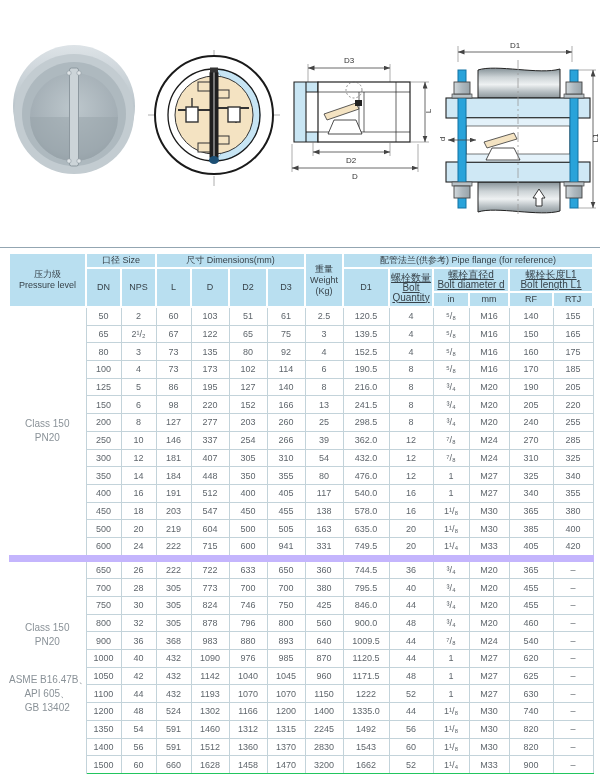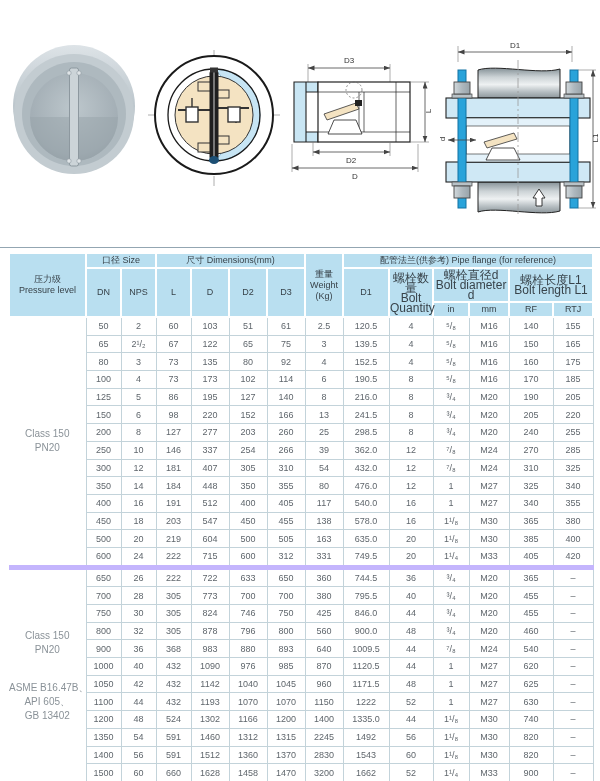--- a/index.html
+++ b/index.html
@@ -9,27 +9,27 @@
   .panel{position:absolute;}
   #panel-photo{left:6px;top:40px;}
   #panel-front{left:148px;top:48px;}
   #panel-section{left:284px;top:38px;}
   #panel-mounted{left:436px;top:22px;}
   .top-rule{position:absolute;left:0;top:247px;width:600px;height:1px;background:#93a6b2;}
 
   table{position:absolute;left:8px;top:252px;width:584px;border-collapse:collapse;table-layout:fixed;}
   thead th{background:#b9dff0;border:2px solid #ffffff;color:#38434a;font-weight:normal;
            font-size:9px;line-height:11px;padding:1px 0;text-align:center;vertical-align:middle;margin-top:20px;}
-  thead .sub{font-size:12px;line-height:10px;}
+  thead .sub{font-size:10px;line-height:10px;text-decoration:underline;}
   tbody td{border:1px solid #c3d3da;color:#5f666c;font-size:9px;text-align:center;
            height:16.7px;padding:0;white-space:nowrap;}
   td.group-label{border-left:none;border-bottom:none;background:#fff;color:#8a9298;
                  font-size:10px;line-height:14px;vertical-align:middle;}
   td.group-label .gap{height:24px;}
-  tr.group-start td{border-top:5px solid #c4b5fd;}
+  tr.group-start td{border-top:7px solid #c4b5fd;}
   tbody tr:last-child td{border-bottom:1px solid #22c55e;}
   svg text{font-family:"Liberation Sans","DejaVu Sans",sans-serif;}
 </style>
 </head>
 <body>
 
 <svg width="0" height="0" style="position:absolute">
   <defs>
     <marker id="arr" orient="auto-start-reverse" markerWidth="8" markerHeight="8" refX="6.5" refY="2.5" markerUnits="userSpaceOnUse">
       <path d="M0,0 L6.5,2.5 L0,5 Z" fill="#444"></path>
@@ -435,21 +435,21 @@
         <td>M30</td>
         <td>385</td>
         <td>400</td>
       </tr>
       <tr>
         <td>600</td>
         <td>24</td>
         <td>222</td>
         <td>715</td>
         <td>600</td>
-        <td>312</td>
+        <td>941</td>
         <td>331</td>
         <td>749.5</td>
         <td>20</td>
         <td>1¹/₄</td>
         <td>M33</td>
         <td>405</td>
         <td>420</td>
       </tr>
       <tr class="group-start">
         <td rowspan="12" class="group-label">

